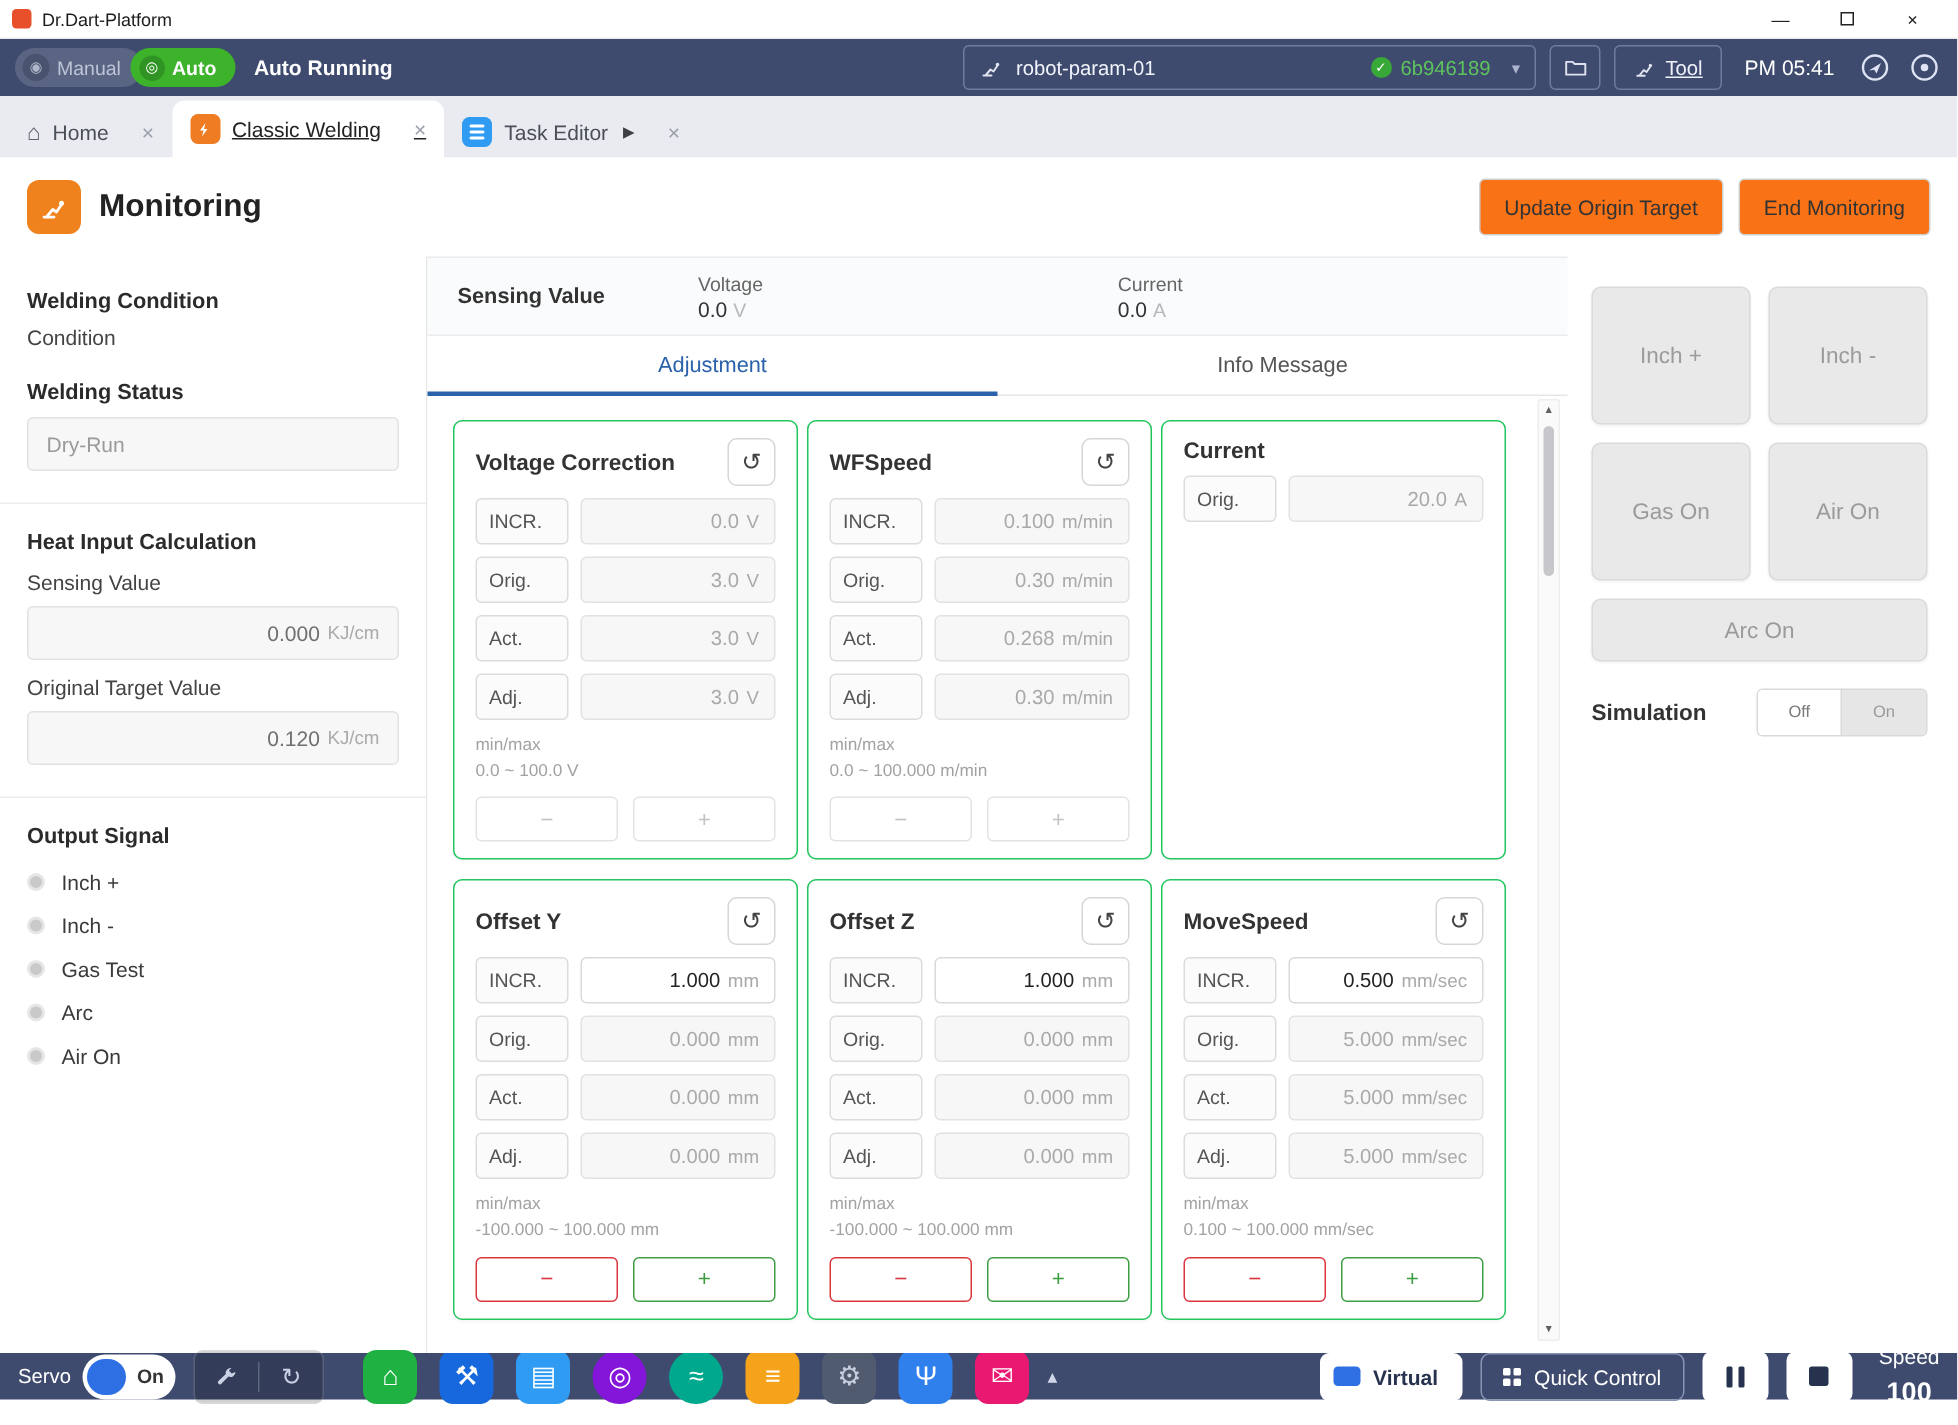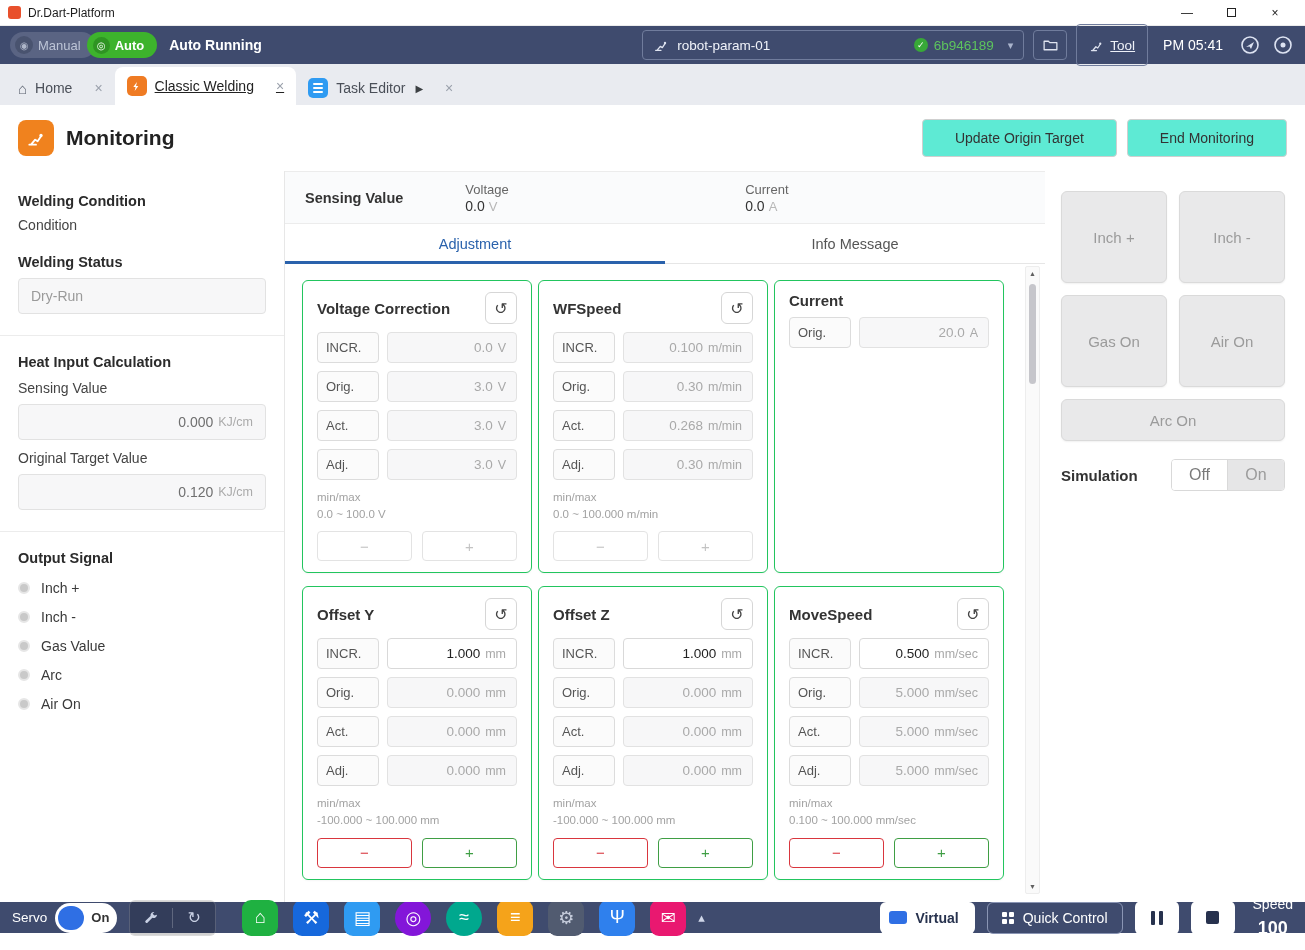--- a/index.html
+++ b/index.html
@@ -23,42 +23,42 @@
 .mi{width:18px;height:18px;border-radius:50%;background:#49536f;color:#aeb6c9;font-size:10px;display:flex;align-items:center;justify-content:center;}
 .btn-auto{height:26px;border-radius:13px;background:#3db32c;color:#fff;font-weight:bold;display:flex;align-items:center;gap:5px;padding:0 13px 0 6px;font-size:13px;border:none;margin-left:-8px;}
 .ai{width:17px;height:17px;border-radius:50%;background:#2f9423;color:#fff;font-size:10px;display:flex;align-items:center;justify-content:center;font-weight:normal;}
 .running{color:#fff;font-weight:bold;font-size:14px;margin-left:12px;}
 .tb-right{margin-left:auto;display:flex;align-items:center;gap:9px;}
 .param-select{width:382px;height:30px;border:1px solid #707c9c;border-radius:4px;display:flex;align-items:center;gap:8px;padding:0 10px;color:#f0f3fa;font-size:13.5px;}
 .param-id{margin-left:auto;display:flex;align-items:center;gap:6px;color:#5dc45d;}
 .check-circle{width:14px;height:14px;border-radius:50%;background:#38a838;color:#fff;font-size:9px;display:flex;align-items:center;justify-content:center;}
 .chev{color:#aab4cc;font-size:11px;margin-left:8px;}
 .sq-btn{width:34px;height:30px;border:1px solid #707c9c;border-radius:4px;background:transparent;display:flex;align-items:center;justify-content:center;}
-.tool-btn{height:42px;border:1px solid #707c9c;border-radius:4px;background:transparent;display:flex;align-items:center;gap:6px;padding:0 12px;color:#eef1f8;font-size:13.5px;text-decoration:underline;}
+.tool-btn{height:30px;border:1px solid #707c9c;border-radius:4px;background:transparent;display:flex;align-items:center;gap:6px;padding:0 12px;color:#eef1f8;font-size:13.5px;text-decoration:underline;}
 .tb-time{color:#fff;font-size:14px;margin:0 6px;}
 .tb-circle{width:24px;height:24px;display:flex;align-items:center;justify-content:center;}
 
 
 .tabbar{height:41px;background:#e9ebf0;display:flex;align-items:flex-end;padding:0 6px;}
 .tab{height:34px;display:flex;align-items:center;gap:8px;padding:0 12px;font-size:14px;color:#4a4f58;}
 .tab.active{background:#fff;height:38px;border-radius:8px 8px 0 0;color:#222;text-decoration:underline;}
 .tab-close{color:#9aa0ab;font-size:14px;margin-left:14px;}
 .home-glyph{color:#5c6370;font-size:15px;}
 .tab-icon{width:20px;height:20px;border-radius:5px;display:flex;align-items:center;justify-content:center;}
 .tab-icon.orange{background:#ef7b23;}
 .tab-icon.blue{background:#2f9bf2;}
 .doc-lines{width:10px;height:2px;background:#fff;box-shadow:0 4px 0 #fff,0 8px 0 #fff;margin-top:-8px;border-radius:1px;}
 .play-glyph{font-size:10px;color:#3c4043;margin-left:2px;}
 
 
 .pageheader{height:66px;display:flex;align-items:center;padding:0 18px;background:#fff;}
 .ph-icon{width:36px;height:36px;border-radius:8px;background:#f0821e;display:flex;align-items:center;justify-content:center;margin-right:12px;}
 .ph-title{font-size:21px;font-weight:bold;color:#222;}
 .ph-actions{margin-left:auto;display:flex;gap:10px;}
-.ph-btn{height:38px;padding:0 32px;border:1px solid #cfcfcf;border-radius:4px;background:#5eead4;font-size:14px;color:#333;}
+.ph-btn{height:38px;padding:0 16px;border:1px solid #cfcfcf;border-radius:4px;background:#f97316;font-size:14px;color:#333;}
 
 
 .body{display:flex;height:731px;}
 .left{width:285px;border-right:1px solid #e7e7e7;padding:22px 18px 0 18px;overflow:hidden;}
 .center{width:760px;display:flex;flex-direction:column;position:relative;}
 .right{flex:1;padding:20px 20px 0 16px;}
 
 
 .sb-group{margin-bottom:21px;}
 .sb-h{font-weight:bold;font-size:14.5px;color:#2b2b2b;margin-bottom:8px;}
@@ -110,21 +110,21 @@
 .vs-down{position:absolute;bottom:3px;left:0;right:0;text-align:center;font-size:7px;color:#606060;}
 .vs-thumb{position:absolute;top:17px;left:3px;width:7px;height:100px;background:#c6c6cb;border-radius:4px;}
 
 
 .rp-grid{display:grid;grid-template-columns:1fr 1fr;gap:12px;}
 .rp-btn{height:92px;background:#e9e9ea;border:1px solid #dadada;border-radius:6px;color:#9b9b9b;font-size:15px;display:flex;align-items:center;justify-content:center;box-shadow:0 1px 2px rgba(0,0,0,.06);}
 .rp-wide{grid-column:1/3;height:42px;}
 .sim-row{display:flex;align-items:center;justify-content:space-between;margin-top:18px;}
 .sim-label{font-weight:bold;font-size:15px;color:#333;}
 .sim-toggle{display:flex;border:1px solid #d9d9d9;border-radius:4px;overflow:hidden;height:32px;}
-.sim-opt{width:56px;display:flex;align-items:center;justify-content:center;font-size:16px;}
+.sim-opt{width:56px;display:flex;align-items:center;justify-content:center;font-size:11px;}
 .sim-off{background:#fff;color:#7a7a7a;border-right:1px solid #d9d9d9;}
 .sim-on{background:#e6e6e7;color:#9b9b9b;}
 
 
 .bottombar{height:31px;background:#3f4b6e;display:flex;align-items:center;padding:0 12px;}
 .servo-label{color:#fff;font-size:13.5px;margin-right:8px;}
 .servo-toggle{width:62px;height:30px;background:#fff;border-radius:15px;display:flex;align-items:center;padding:3px;gap:7px;}
 .servo-knob{width:26px;height:24px;border-radius:12px;background:#2f6fe4;}
 .servo-state{font-size:13px;font-weight:bold;color:#333;}
 .tool-group{display:flex;align-items:center;background:rgba(0,0,0,0.18);border:1px solid rgba(255,255,255,0.18);border-radius:6px;height:36px;margin-left:12px;}
@@ -291,21 +291,21 @@
         <div class="sig-item">
           <span class="sig-dot"></span>
           <span>Inch +</span>
         </div>
         <div class="sig-item">
           <span class="sig-dot"></span>
           <span>Inch -</span>
         </div>
         <div class="sig-item">
           <span class="sig-dot"></span>
-          <span>Gas Value</span>
+          <span>Gas Test</span>
         </div>
         <div class="sig-item">
           <span class="sig-dot"></span>
           <span>Arc</span>
         </div>
         <div class="sig-item">
           <span class="sig-dot"></span>
           <span>Air On</span>
         </div>
       </div>

